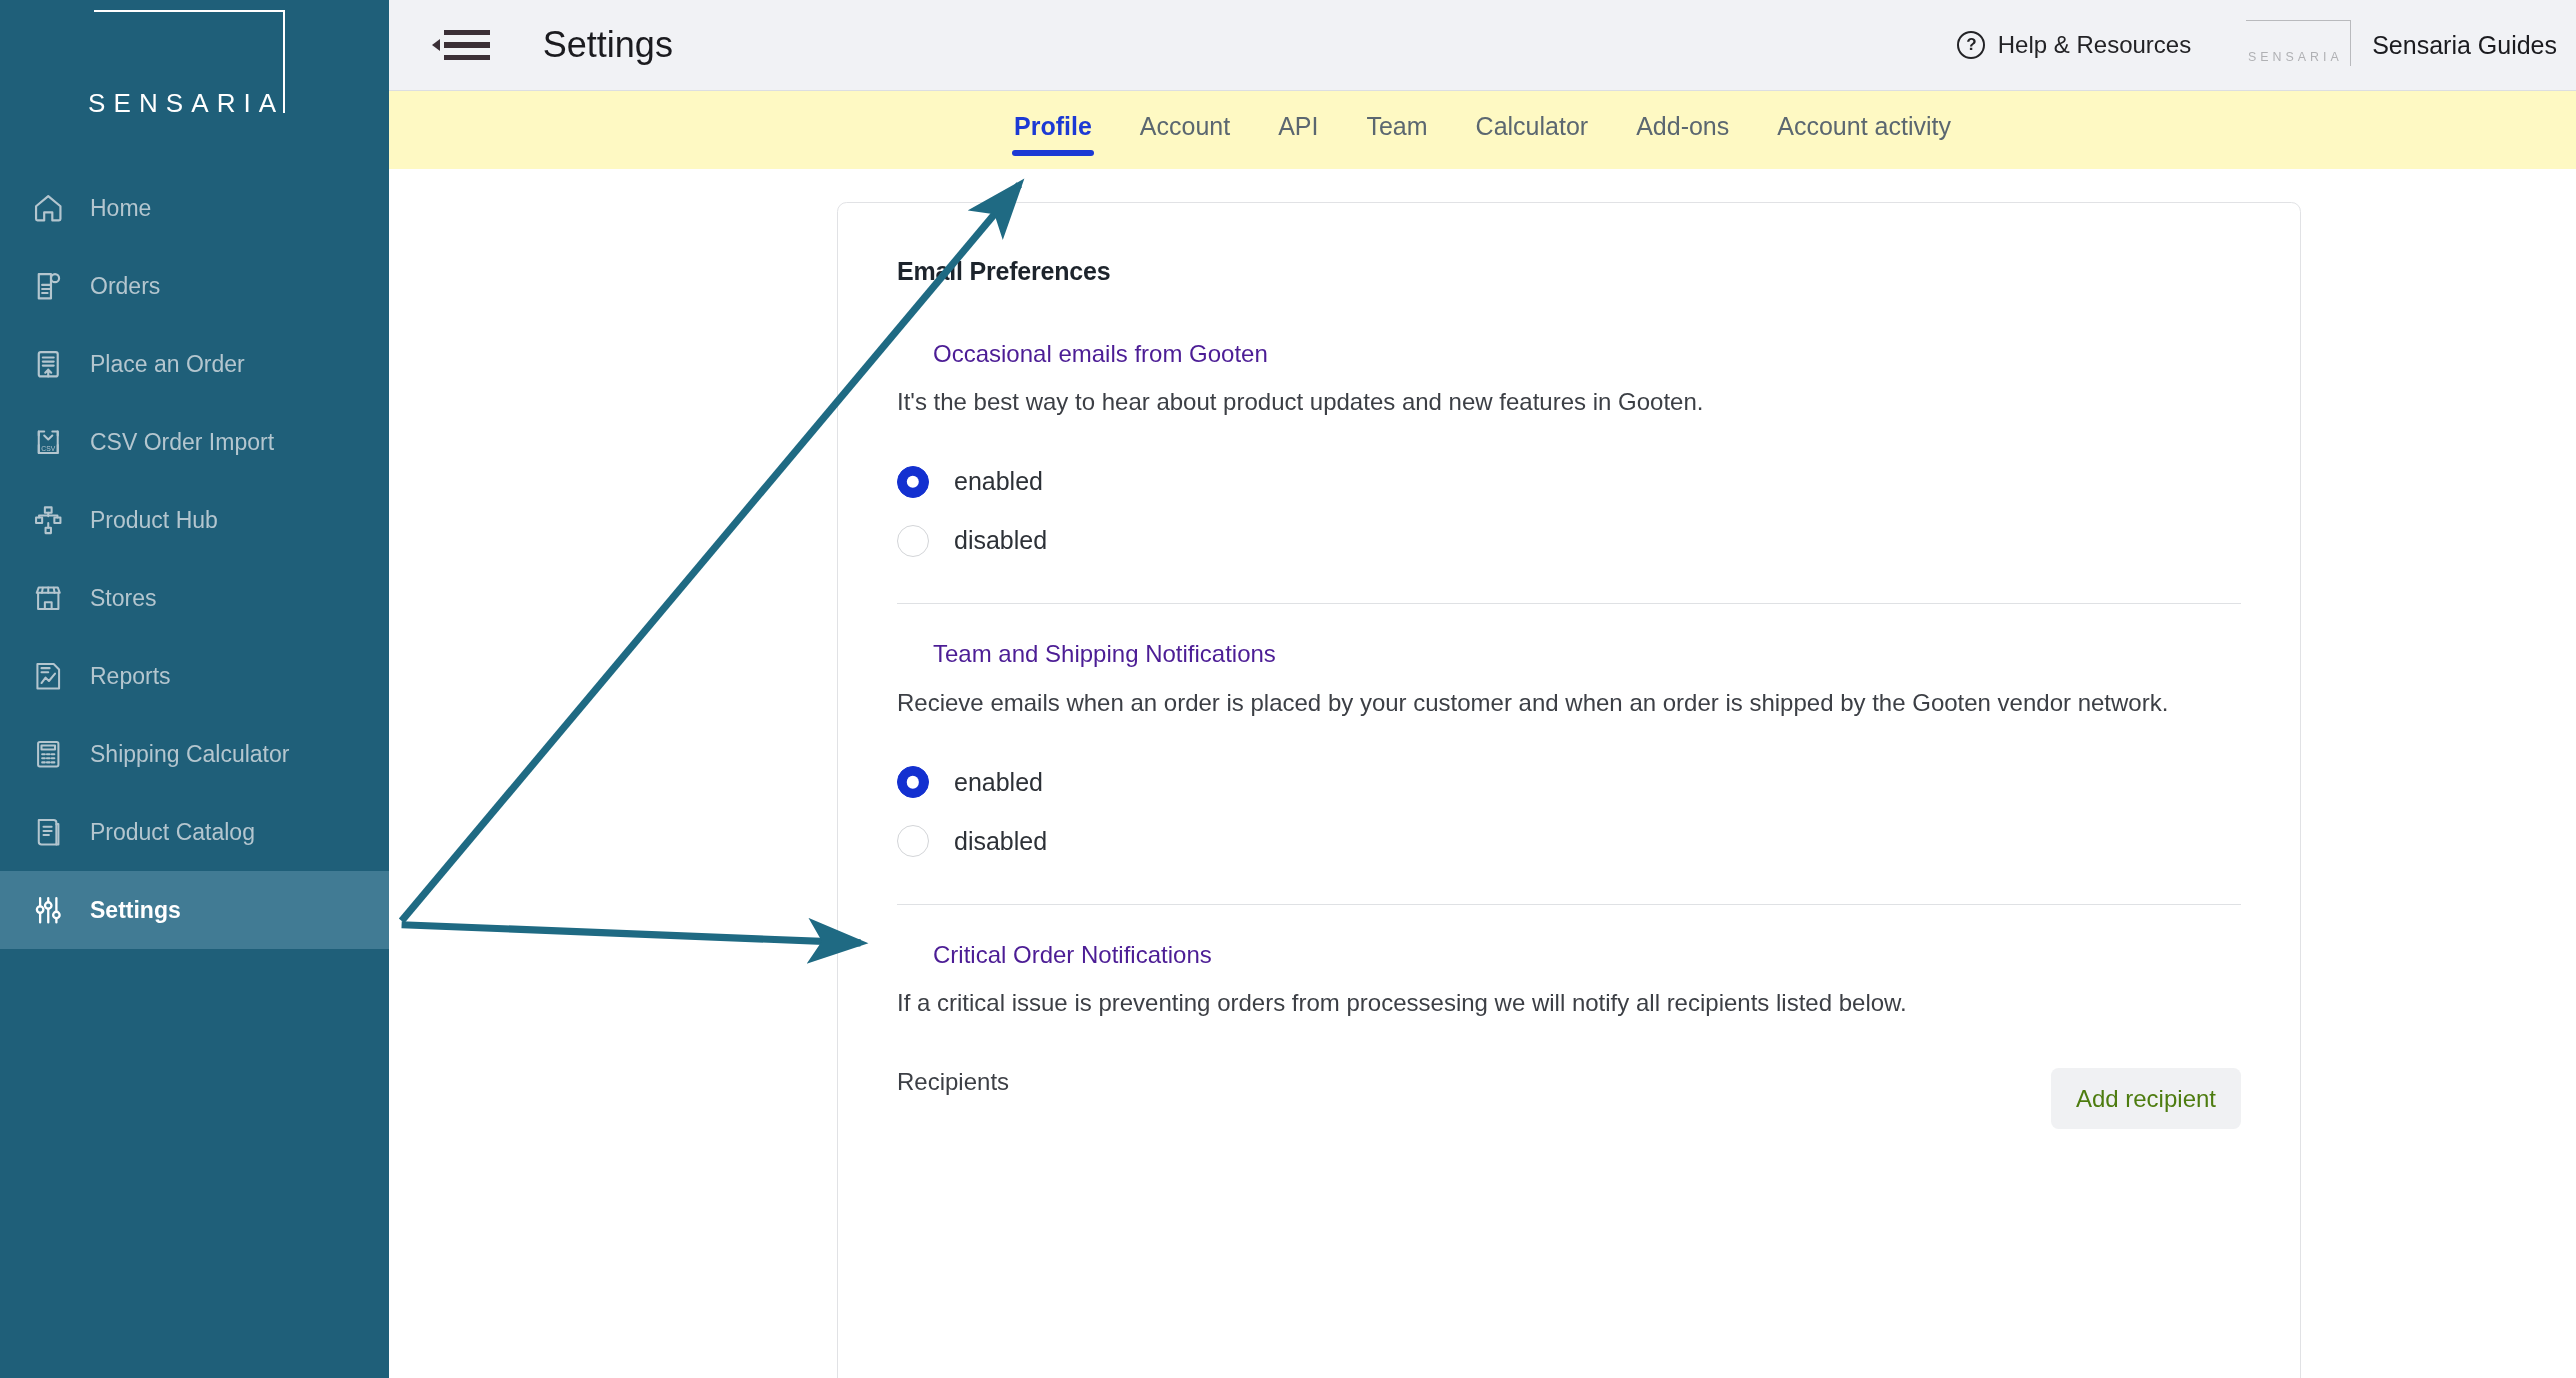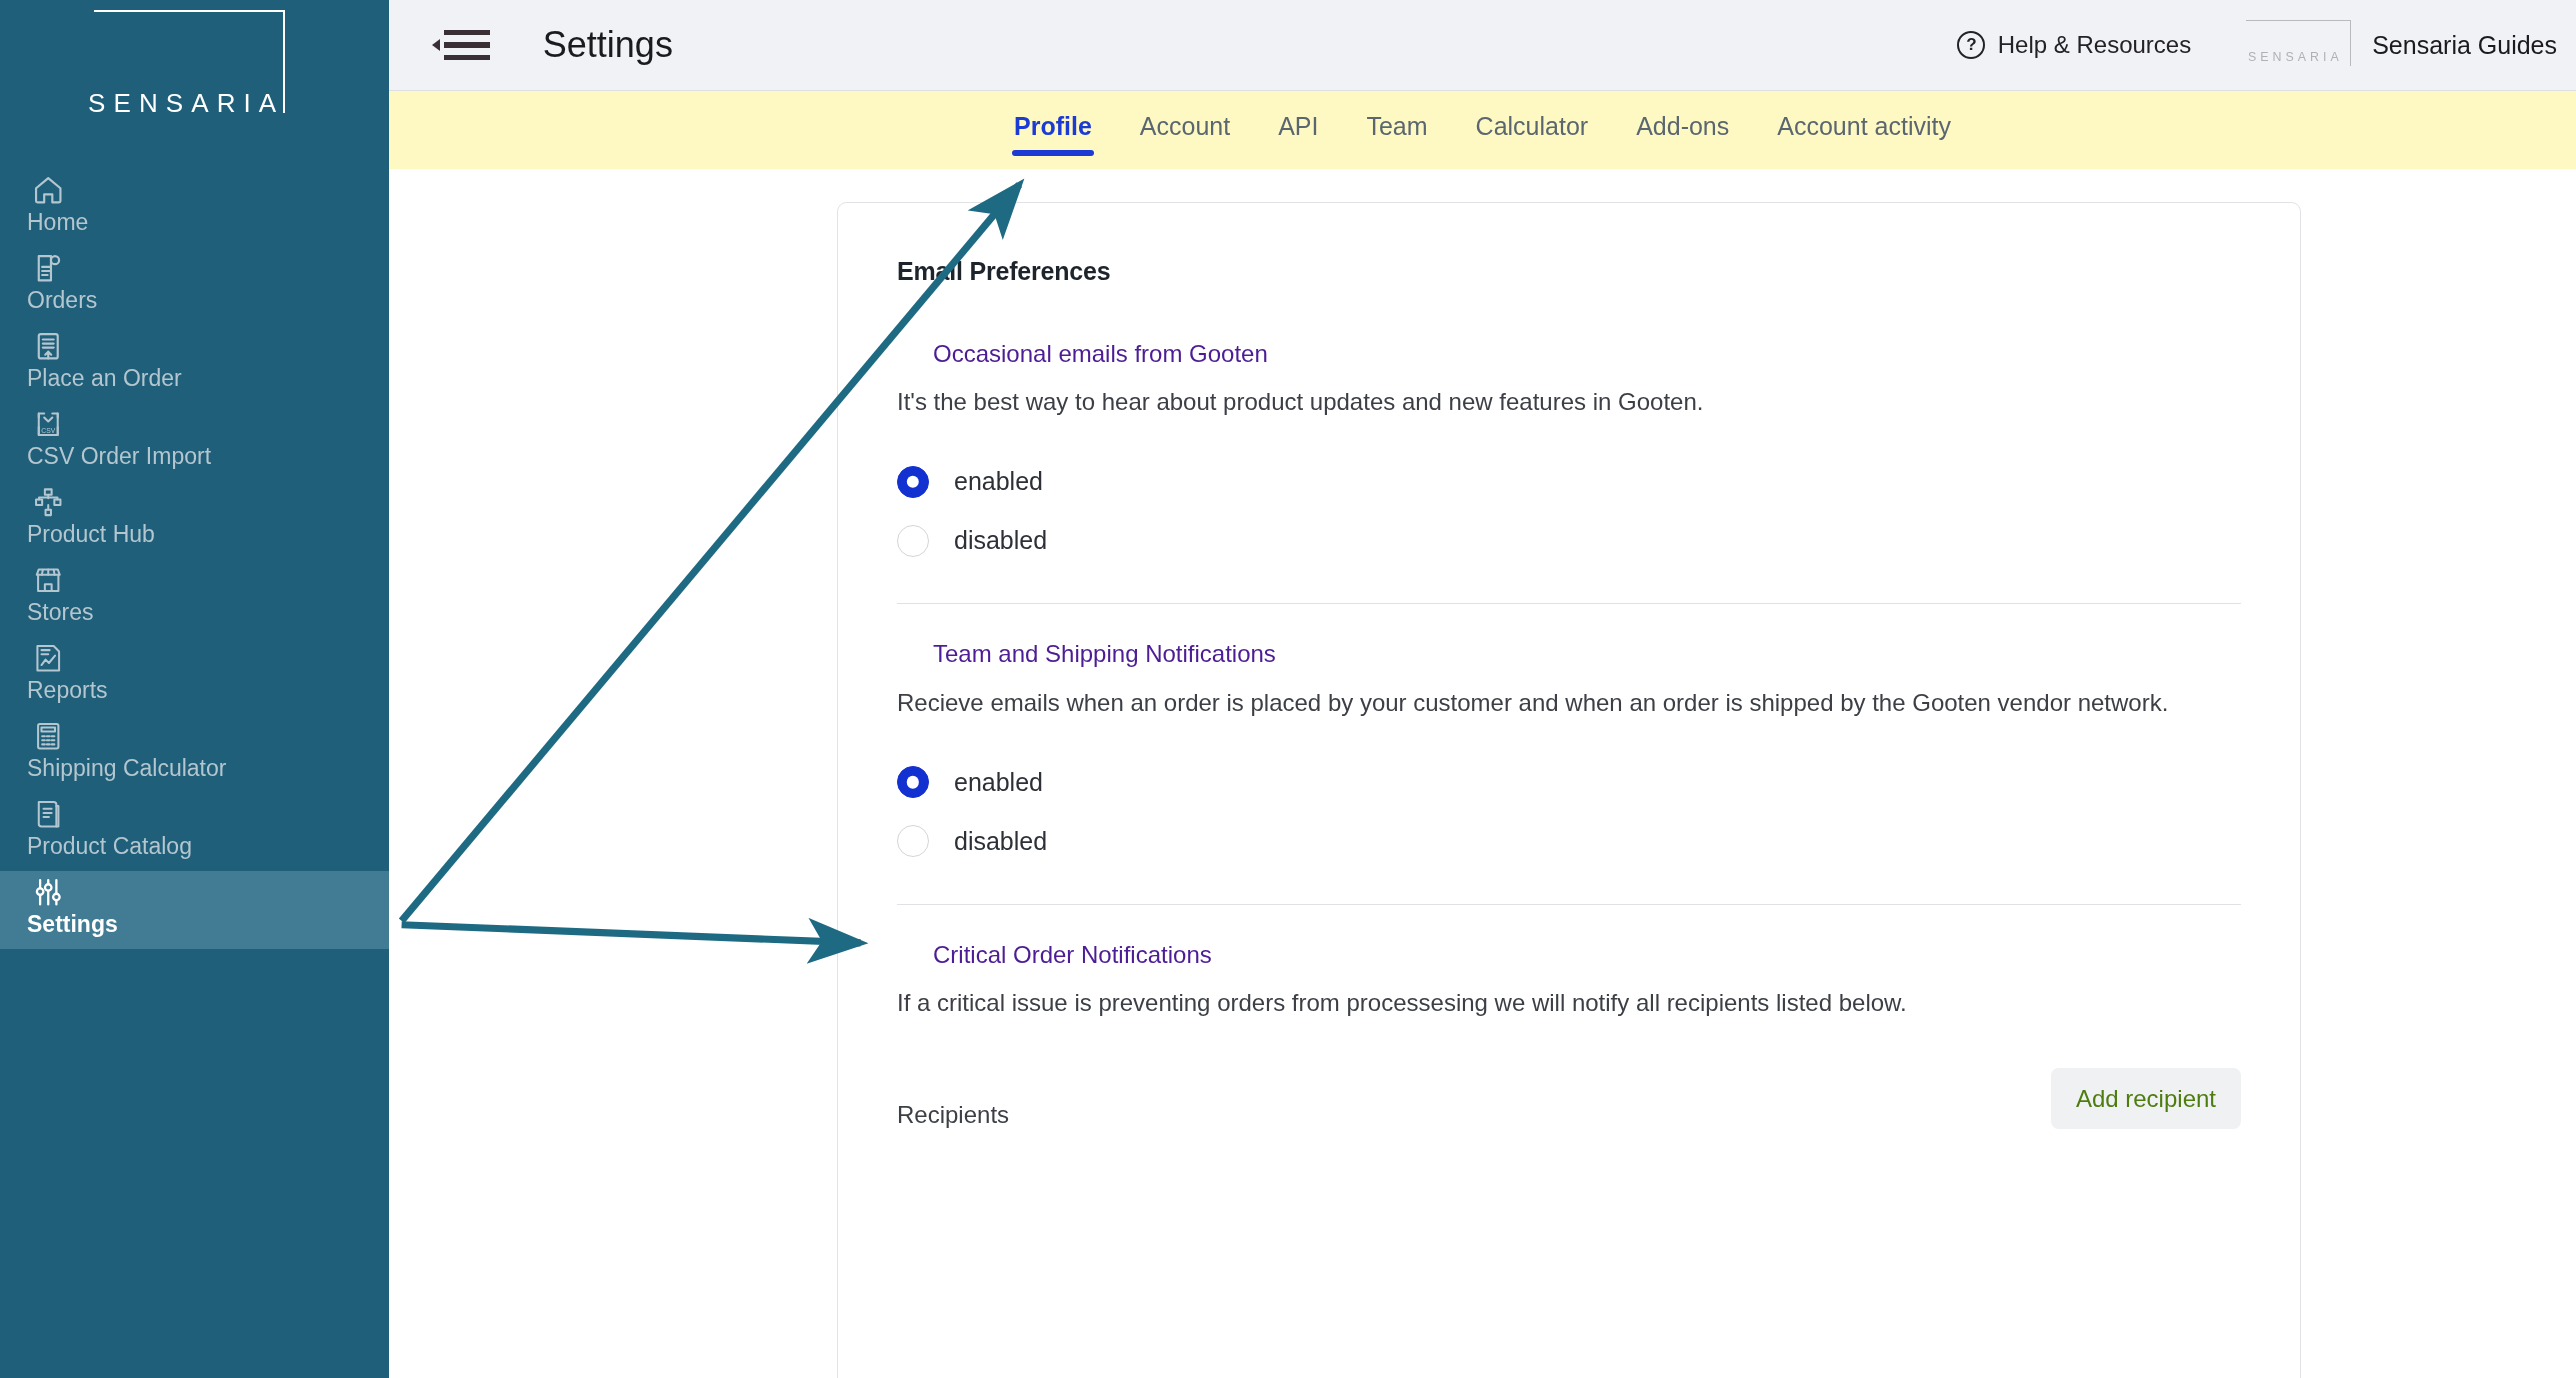--- a/index.html
+++ b/index.html
@@ -33,28 +33,27 @@
   .logo-text {
     position: absolute;
     left: 88px; top: 88px;
     color: #ffffff;
     font-size: 26px;
     letter-spacing: 8.1px;
     font-weight: 400;
   }
   .nav { margin-top: 27px; }
   .nav-item {
-    display: flex; align-items: flex-start;
+    display: flex; align-items: center;
     height: 78px;
     padding-left: 27px;
     color: #b4c6cf;
     font-size: 23px;
     cursor: pointer;
     user-select: none;
-    flex-direction: column;
   }
   .nav-item .ico {
     width: 42px; height: 38px;
     flex: 0 0 42px;
     margin-right: 21px;
     display: flex; align-items: center; justify-content: center;
   }
   .nav-item .ico svg { display: block; }
   .nav-item.active {
     background: #417b94;
@@ -225,21 +224,21 @@
     border-radius: 50%;
     background: #ffffff;
   }
   .radio-label { font-size: 25px; color: #2d3137; }
   .divider {
     height: 1px;
     background: #dfe1e4;
     margin: 33px 0 36px 0;
   }
   .recip-row {
-    display: flex; align-items: flex-end; justify-content: space-between;
+    display: flex; align-items: flex-start; justify-content: space-between;
     margin-top: 48px;
   }
   .recip-label { font-size: 24px; color: #3c3f45; }
   .btn-add {
     background: #f0f1f3;
     color: #4d7c0f;
     font-size: 24px;
     border: none;
     border-radius: 7.6px;
     padding: 16.3px 25px;

